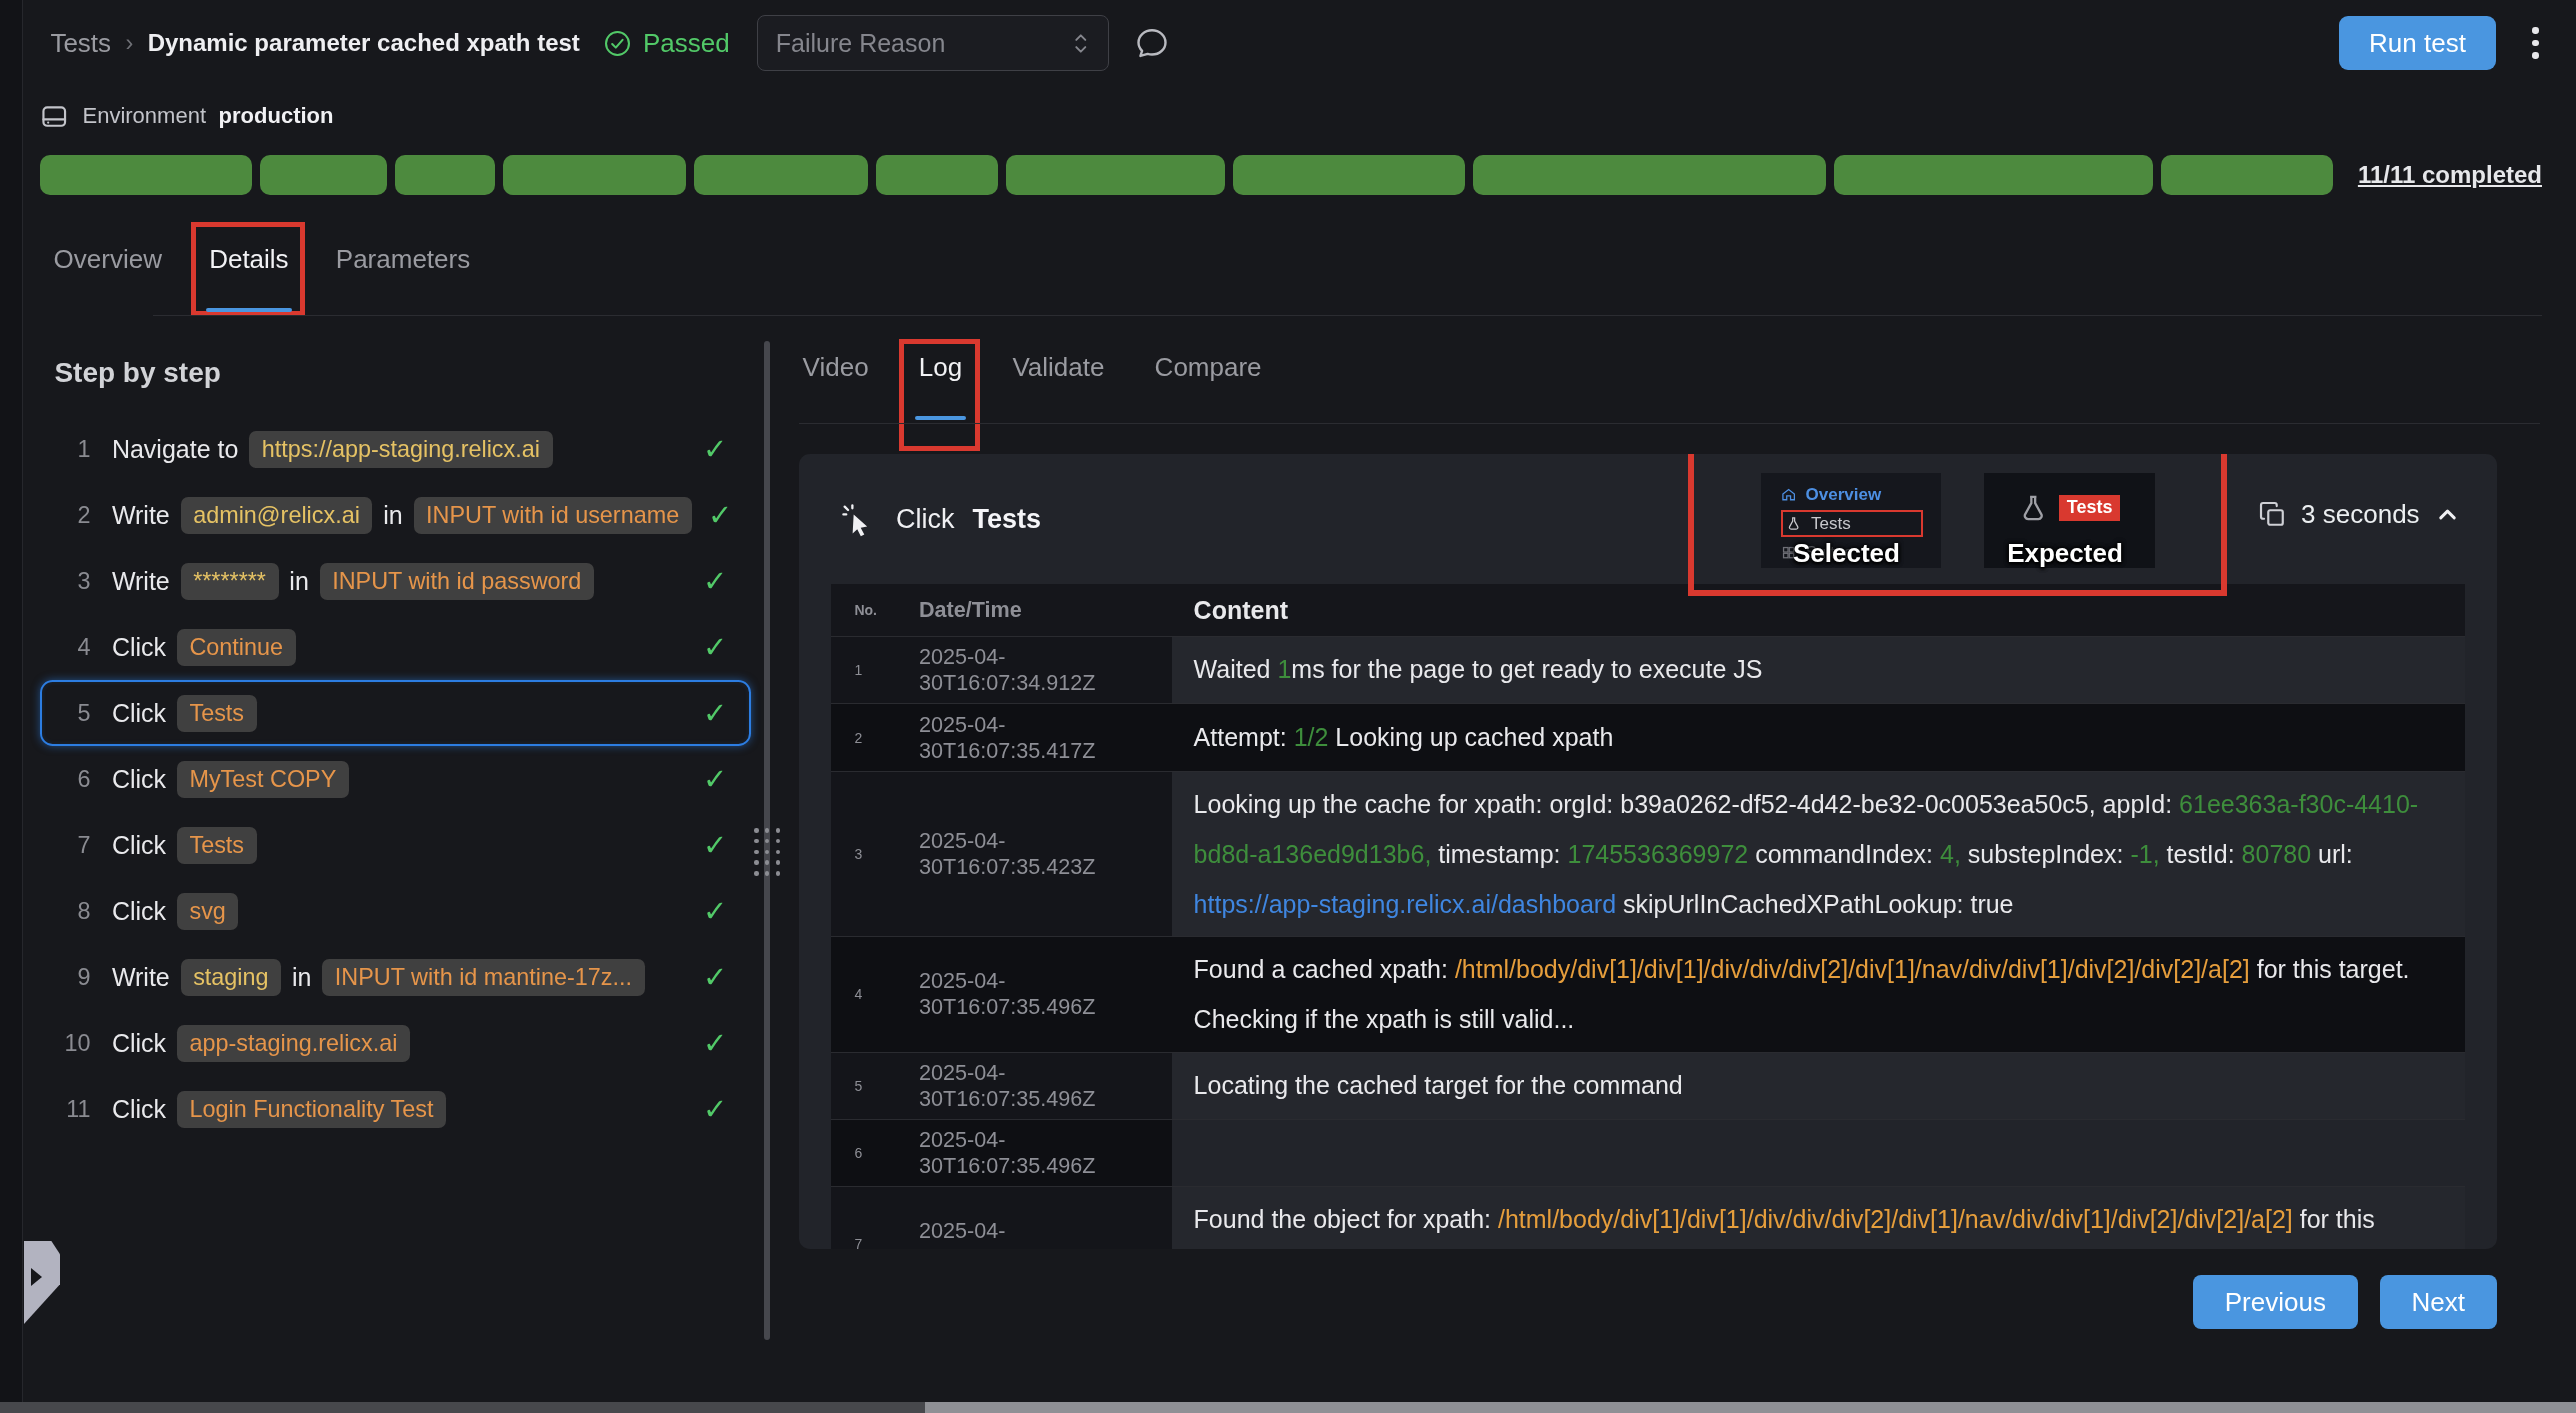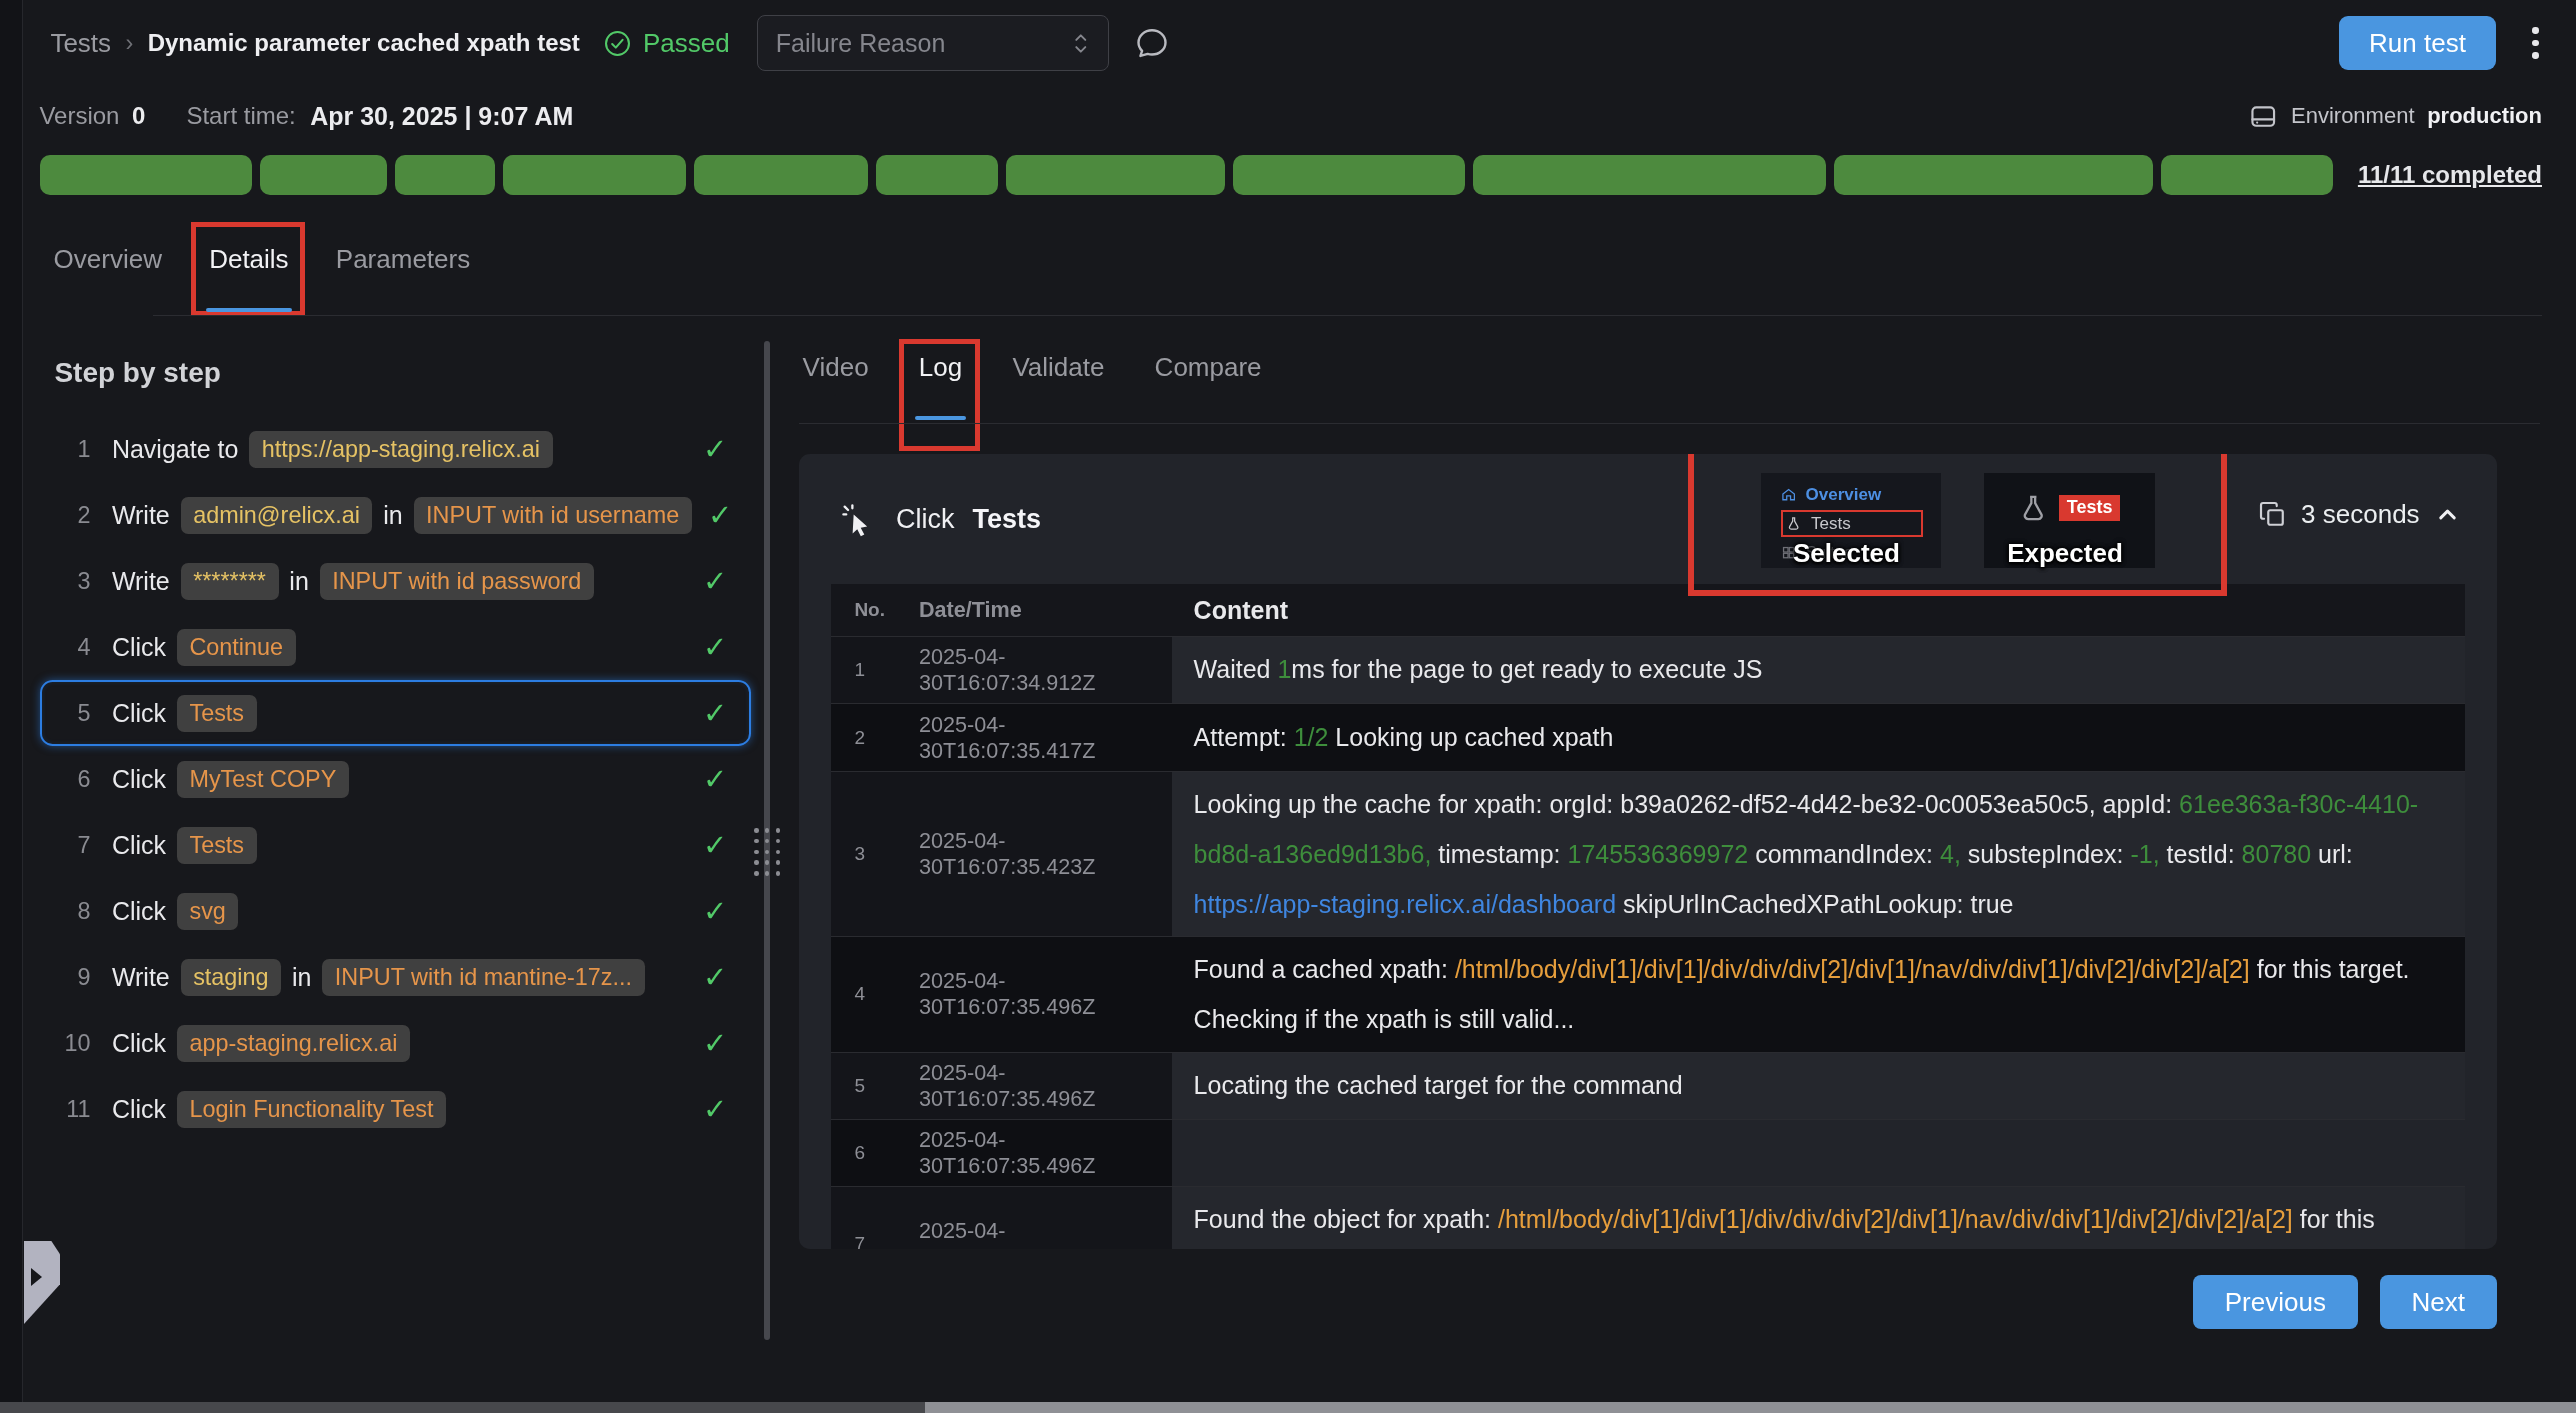--- a/index.html
+++ b/index.html
@@ -97,21 +97,21 @@
   .exp-inner { display:flex; align-items:center; justify-content:center; gap:10.8px; margin-top:20px; }
   .exp-target { font-size:18px; font-weight:700; color:#fff; background:var(--annotation); padding:2.7px 8px; }
   .duration-group { position:absolute; right:36px; top:45px; display:flex; align-items:center; gap:14.4px; }
   .duration-text { font-size:26px; color:#eceff1; }
 
   
   .log-table { margin:0 32px; }
   .log-thead { display:flex; background:#15161b; height:52px; align-items:center; font-size:21.6px; font-weight:700; color:#b3b4bb; }
   .log-thead .c-content { line-height:normal; }
   .log-row { display:flex; align-items:stretch; border-top:0.9px solid #2a2b30; }
-  .c-no   { width:72px;  flex:none; padding:7.2px 0 7.2px 23.4px; font-size:19px; color:#8e8f96; display:flex; align-items:center; }
+  .c-no   { width:72px;  flex:none; padding:7.2px 0 7.2px 23.4px; font-size:14px; color:#8e8f96; display:flex; align-items:center; }
   .c-time { width:269px; flex:none; padding:7.2px 16px; font-size:21.6px; color:#8e8f96; display:flex; align-items:center; }
   .c-content { flex:1; padding:7.2px 21.6px; font-size:25px; line-height:50px; color:#e9e9ec; overflow-wrap:anywhere; }
   .log-row.odd .c-no, .log-row.odd .c-time { background:#14151a; }
   .log-row.odd .c-content { background:#25272d; }
   .log-row.even .c-no, .log-row.even .c-time, .log-row.even .c-content { background:#0e0f13; }
   .t-g { color:var(--loggreen); }
   .t-b { color:var(--link); }
   .t-o { color:var(--xpath); }
 
   
@@ -159,26 +159,20 @@
   <div class="top-spacer"></div>
   <button class="run-btn">Run test</button>
   <span class="kebab">
       <i></i>
       <i></i>
       <i></i>
     </span>
 </div>
 
 <div class="metarow">
-  <div class="meta-left">
-    <span>Version</span>
-    <b class="ver-val">0</b>
-    <span>Start time:</span>
-    <b class="start-val">Apr 30, 2025 | 9:07 AM</b>
-  </div>
   <div class="meta-right">
     <svg width="30.5" height="30.5" viewBox="0 0 24 24" fill="none" stroke="#c3c4ca" stroke-width="1.7" stroke-linecap="round" stroke-linejoin="round">
         <rect x="3.5" y="5" width="17" height="14.5" rx="3"></rect>
         <path d="M3.5 14.5h17"></path>
         <path d="M7.2 17h.01"></path>
       </svg>
     <span>Environment</span>
     <b>production</b>
   </div>
 </div>

